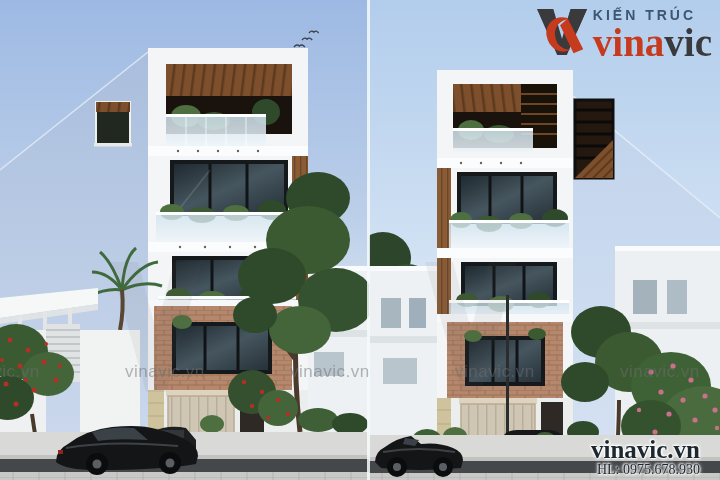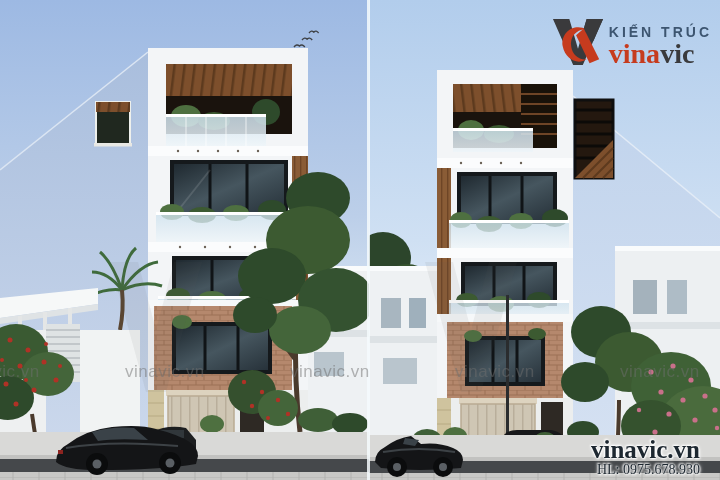--- a/index.html
+++ b/index.html
@@ -7,26 +7,26 @@
           font-family:"Liberation Sans",sans-serif;}
   .panel{position:absolute;top:0;display:block;}
   .panel.left{left:0;}
   .panel.right{left:369px;}
   .divider{position:absolute;left:367px;top:0;width:3px;height:480px;
            background:rgba(245,250,253,.85);}
   
   .wm{position:absolute;top:362px;font-size:17px;letter-spacing:.5px;
       color:var(--watermark_gray,#6f6f6f);opacity:.5;white-space:nowrap;}
   
-  .logo{position:absolute;top:16px;right:8px;display:flex;align-items:flex-end;}
+  .logo{position:absolute;top:2px;right:8px;display:flex;align-items:center;}
   .logo-mark{width:58px;height:52px;margin-right:2px;}
   .logo-text{display:flex;flex-direction:column;align-items:flex-start;padding-top:6px;}
   .logo-tagline{font-size:14px;font-weight:bold;letter-spacing:3px;
                 color:var(--tagline_blue,#3d5570);line-height:1;}
-  .logo-name{font-family:"Liberation Serif",serif;font-weight:bold;font-size:28px;
+  .logo-name{font-family:"Liberation Serif",serif;font-weight:bold;font-size:39px;
              line-height:1;margin-top:1px;letter-spacing:0px;}
   .ln-red{color:var(--brand_red,#c63b1e);}
   .ln-dark{color:var(--brand_dark,#3a3a3c);}
   
   .contact{position:absolute;right:20px;bottom:2px;text-align:right;
            font-family:"Liberation Serif",serif;color:var(--contact_dark,#1d2730);
            text-shadow:0 0 2px #fff,1px 1px 2px #fff,-1px -1px 2px #fff,0 0 4px #fff;}
   .site{font-size:25px;font-weight:bold;line-height:1;}
   .hotline{font-size:14px;line-height:1.15;margin-left:48px;}
 </style>

